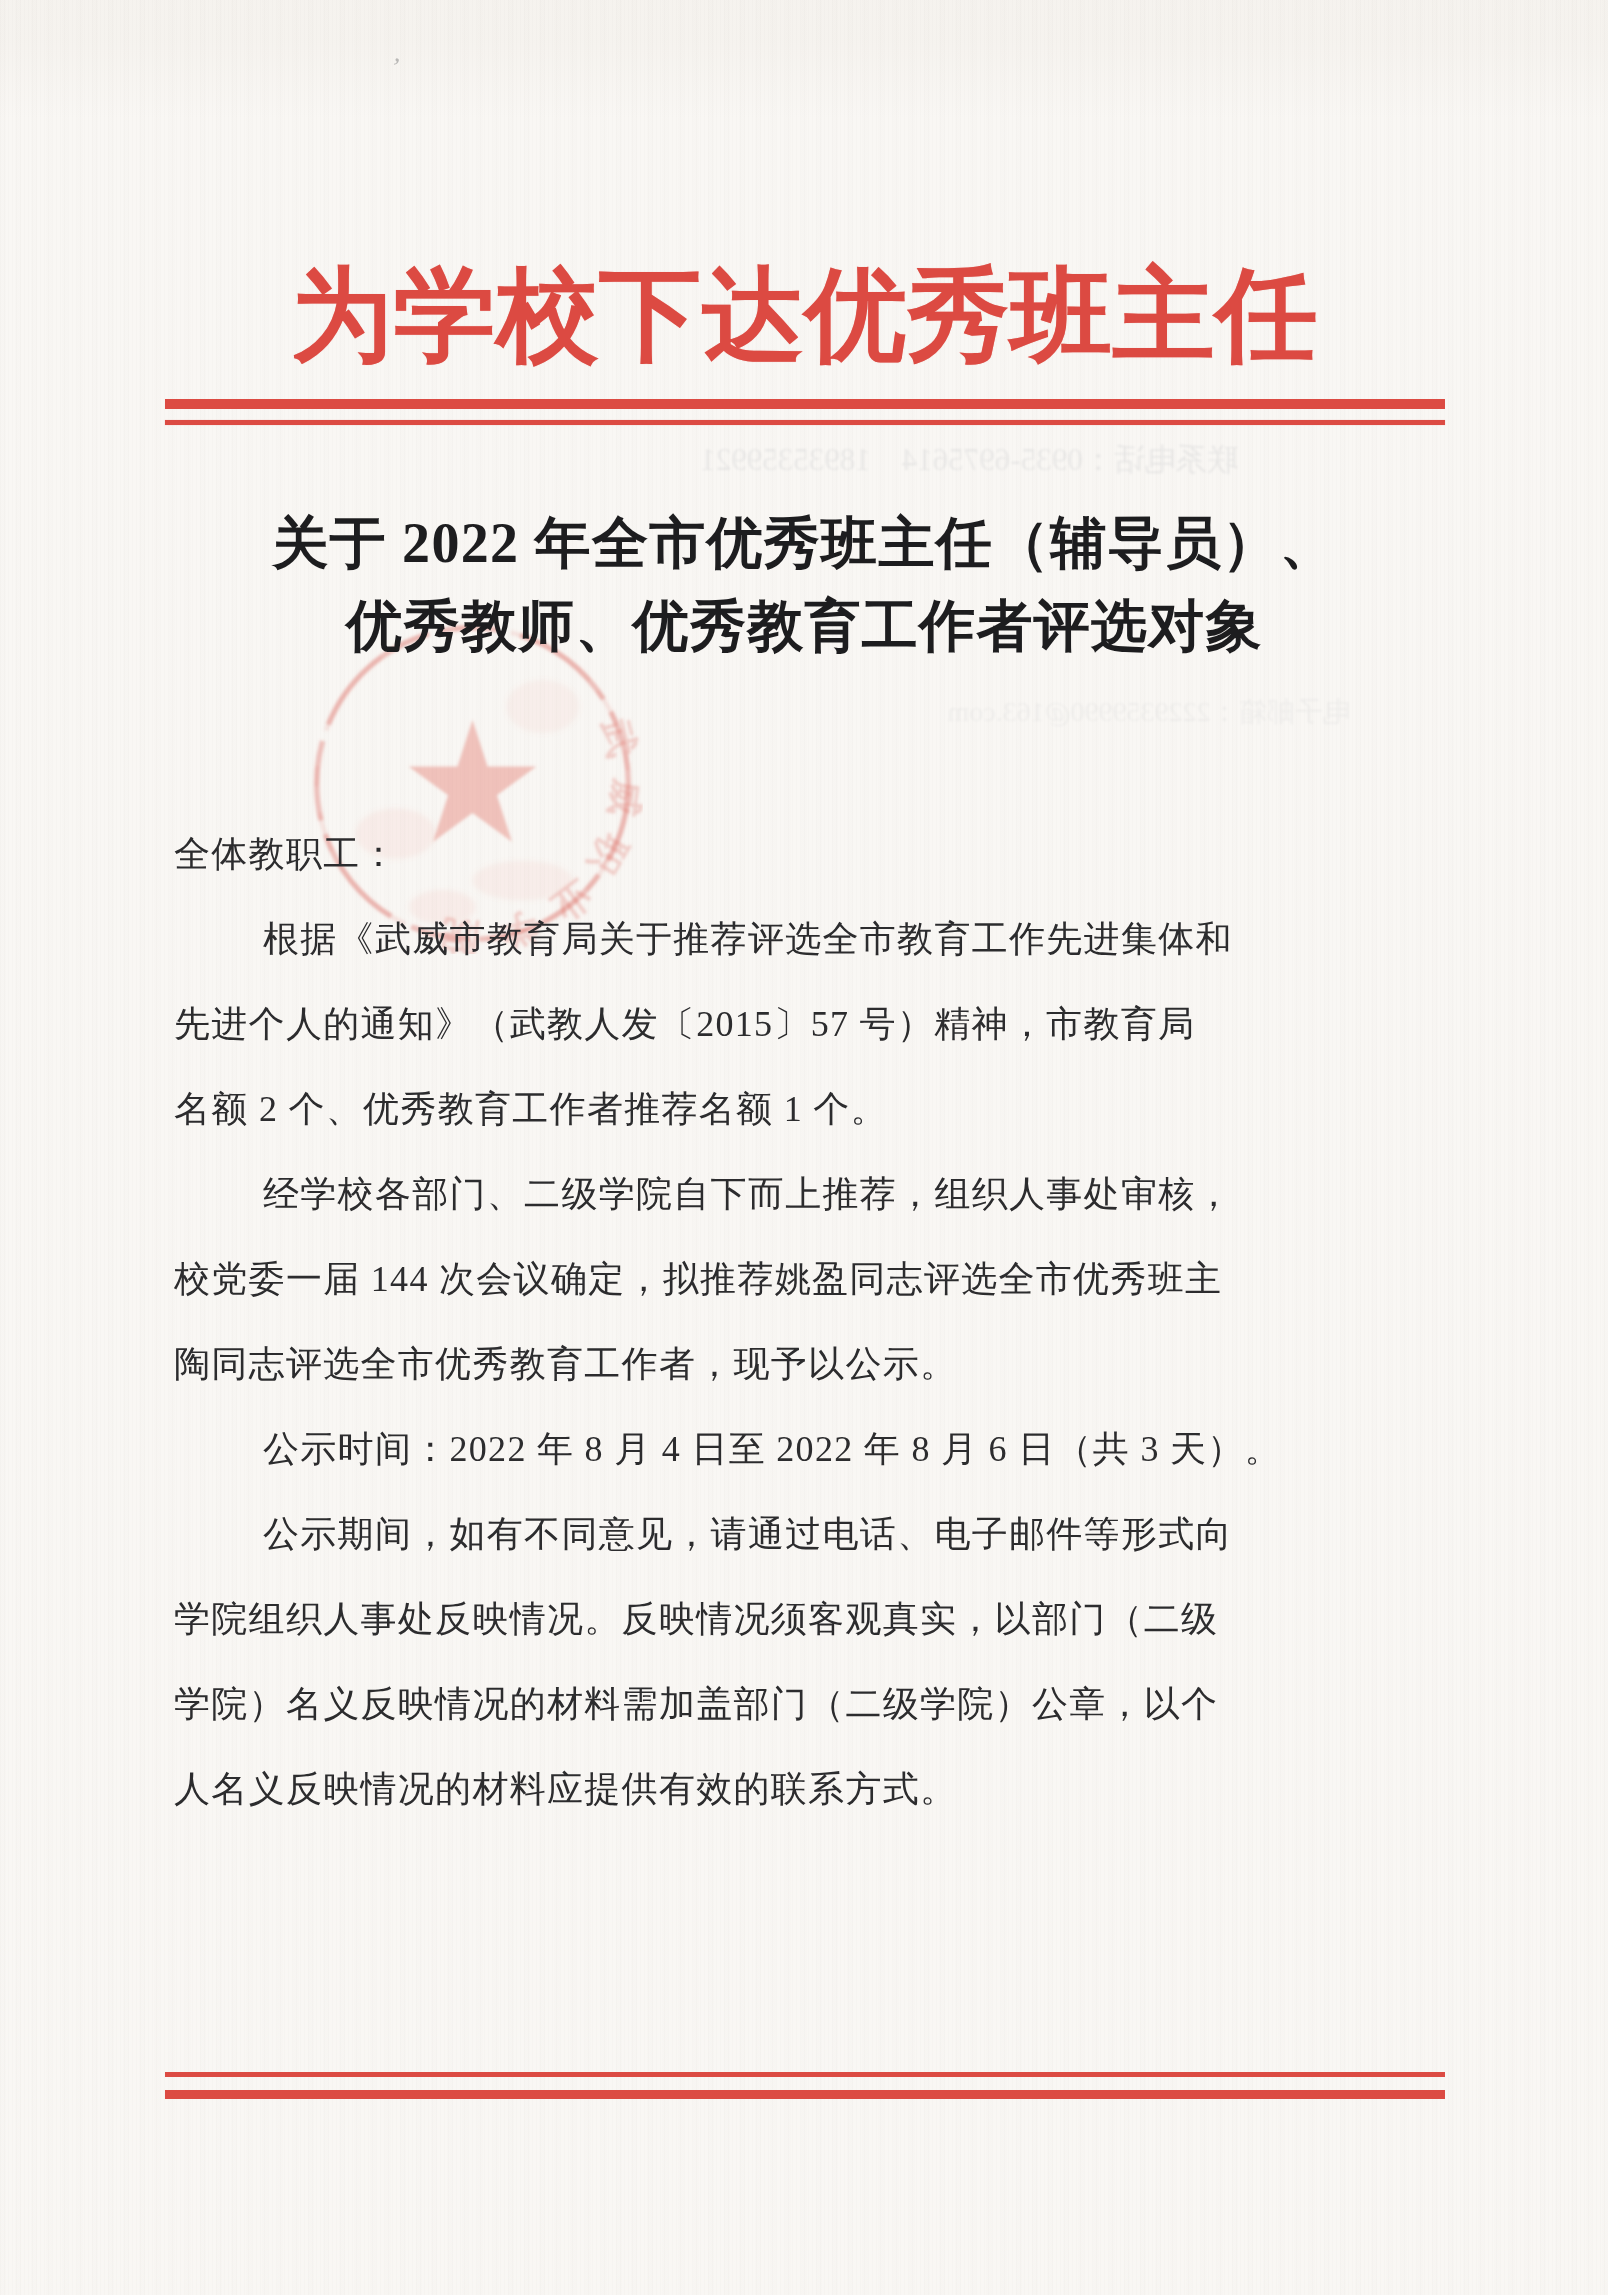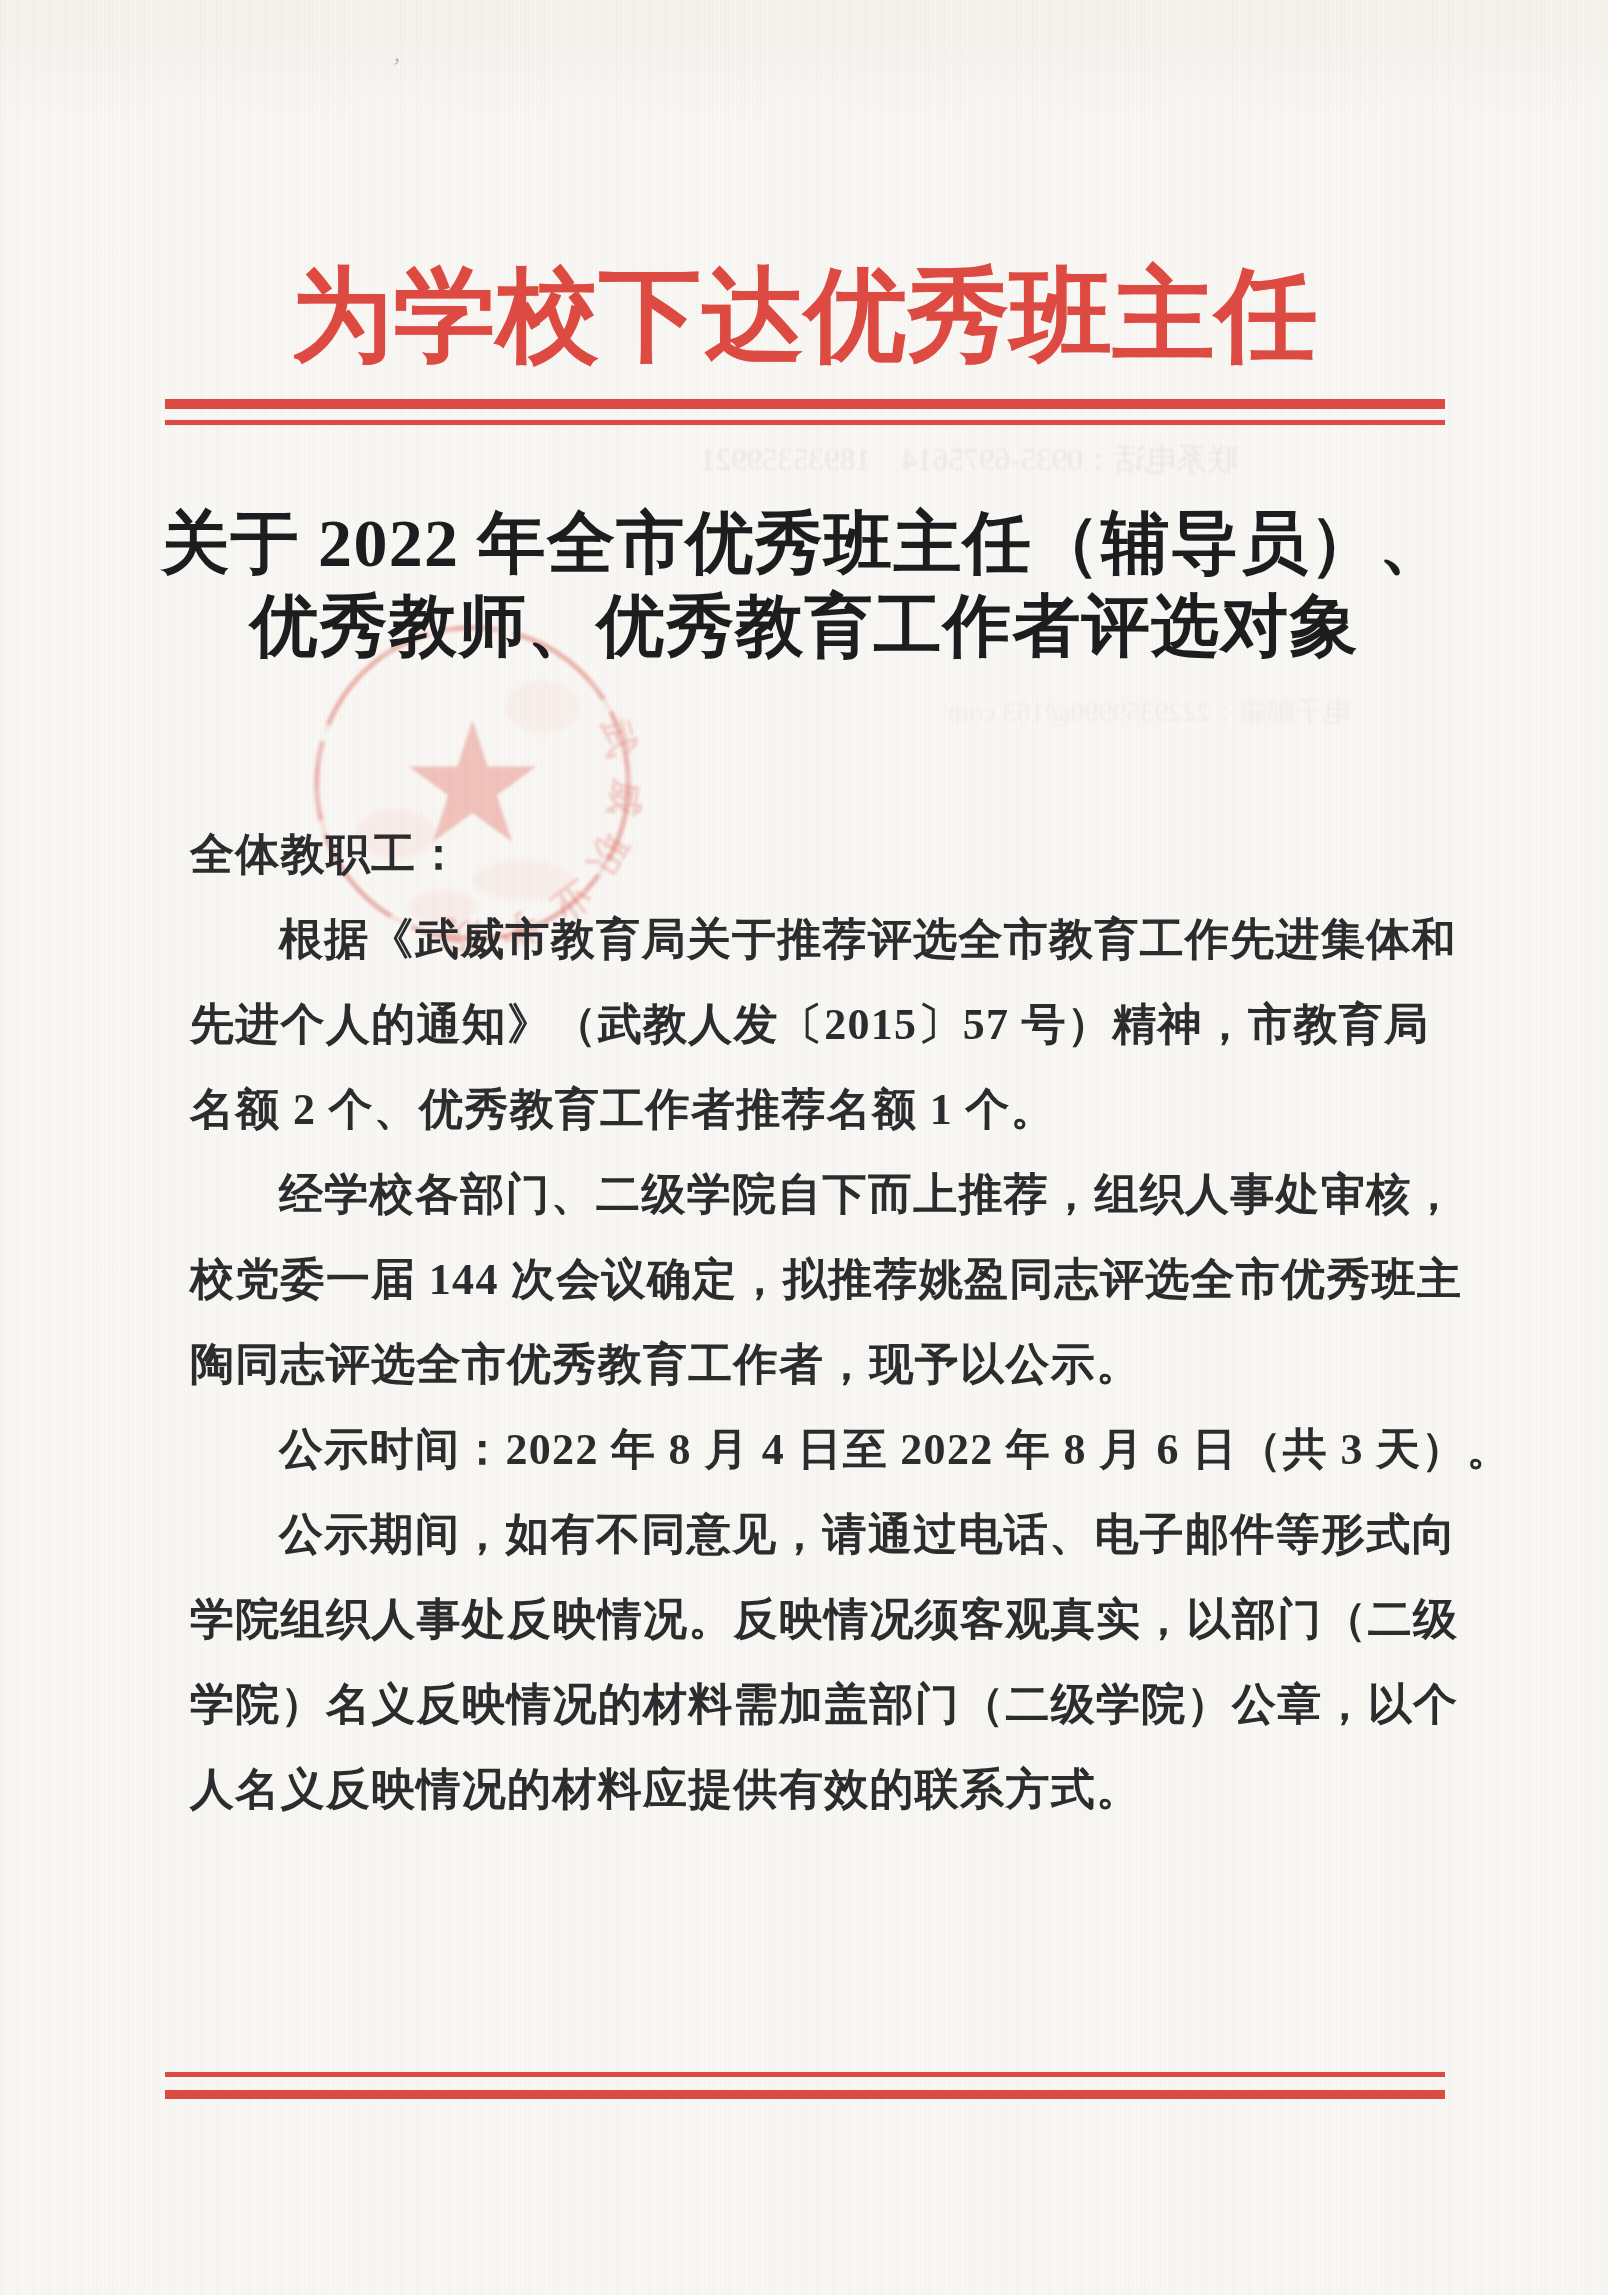--- a/index.html
+++ b/index.html
@@ -29,31 +29,31 @@
     text-shadow:0 0 0.7px rgba(220,74,66,0.55);
   }
   .rule{position:absolute;left:165px;width:1280px;background:#dc4b43;}
   .rule-thick-top{top:399px;height:10px;}
   .rule-thin-top{top:420px;height:4.7px;box-shadow:0 0 0.7px rgba(220,75,67,.6);}
   .rule-thin-bottom{top:2072px;height:5.3px;}
   .rule-thick-bottom{top:2090px;height:9.4px;}
   .doc-title{
     position:absolute;left:0;top:502px;width:100%;
     text-align:center;
-    font-size:68px;line-height:83px;
+    font-size:56px;line-height:83px;
     font-weight:bold;
     color:#1d1d1f;
     letter-spacing:1.3px;
   }
   .body-text{
-    position:absolute;left:190px;top:812px;width:1256px;
-    font-size:44px;line-height:85px;
+    position:absolute;left:174px;top:812px;width:1256px;
+    font-size:36px;line-height:85px;
     color:#2c2c2e;
     letter-spacing:1.3px;
-    font-weight:bold;
+    font-weight:normal;
   }
   .body-line{white-space:nowrap;}
   .body-line.indent{padding-left:89px;}
   .salutation-line{white-space:nowrap;}
   
   .bleed{
     position:absolute;
     transform:scaleX(-1);
     color:#6d7480;
     font-family:"Liberation Serif","DejaVu Serif",serif;

